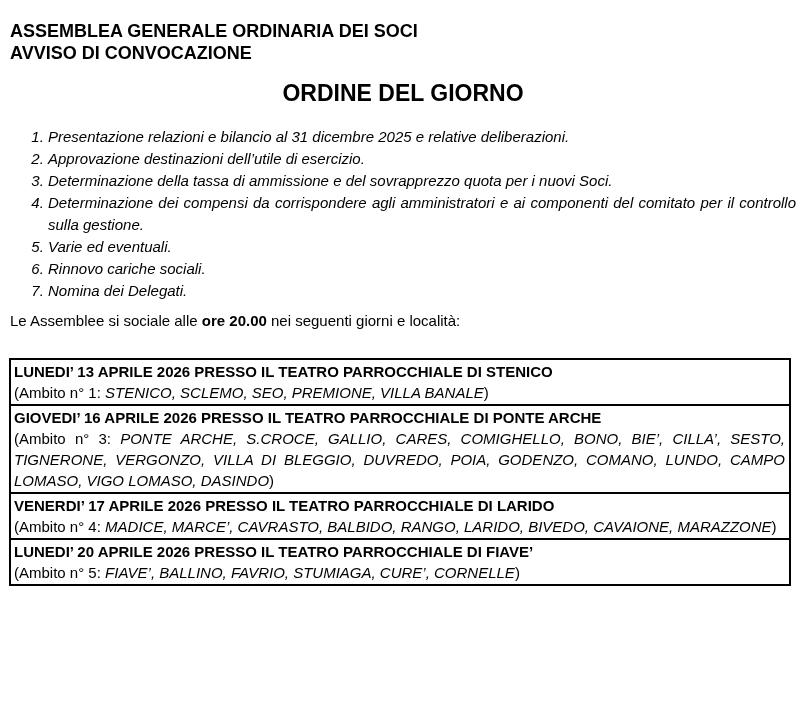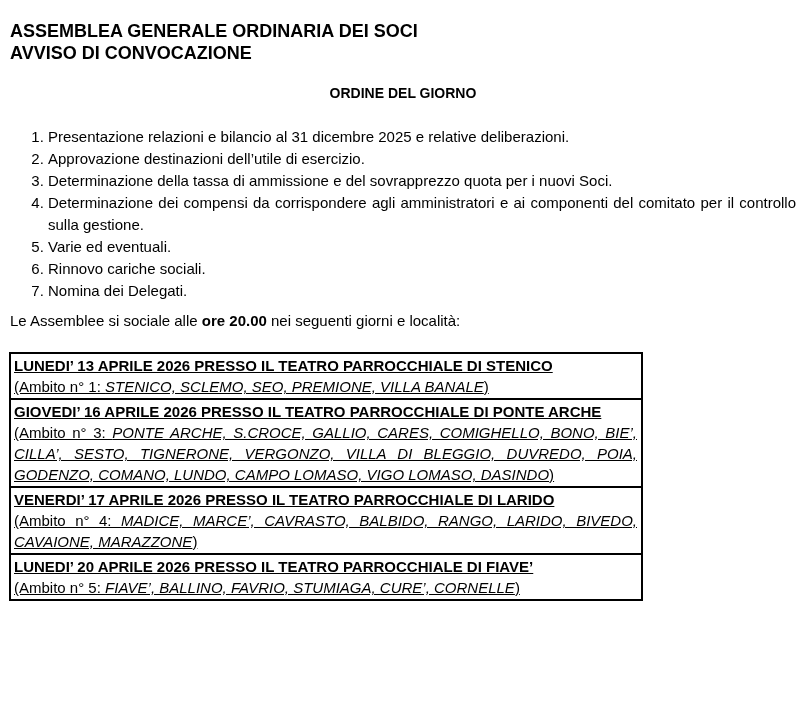--- a/index.html
+++ b/index.html
@@ -23,40 +23,40 @@
     line-height: 22px;
   }
   .intro {
     margin: 24px 0 0 0;
     text-align: justify;
   }
   .section-heading {
     margin-top: 18px;
     text-align: center;
     font-weight: bold;
-    font-size: 14px;
+    font-size: 23px;
     line-height: 22px;
   }
   ol.agenda {
     margin: 22px 0 0 0;
     padding: 0 0 0 38px;
   }
   ol.agenda li {
     text-align: justify;
+    font-style: italic;
   }
   .schedule-intro {
     margin: 8px 0 0 0;
   }
   table.schedule-table {
-    margin-top: 20px;
+    margin-top: 26px;
     margin-left: -1px;
     border-collapse: collapse;
-    width: 634px;
+    width: 782px;
     table-layout: fixed;
-    text-decoration: underline;
   }
   table.schedule-table td {
     border: 2px solid #000000;
     padding: 1px 4px 1px 3px;
     vertical-align: top;
     line-height: 21px;
     text-align: justify;
   }
   .row-head {
     font-weight: bold;

